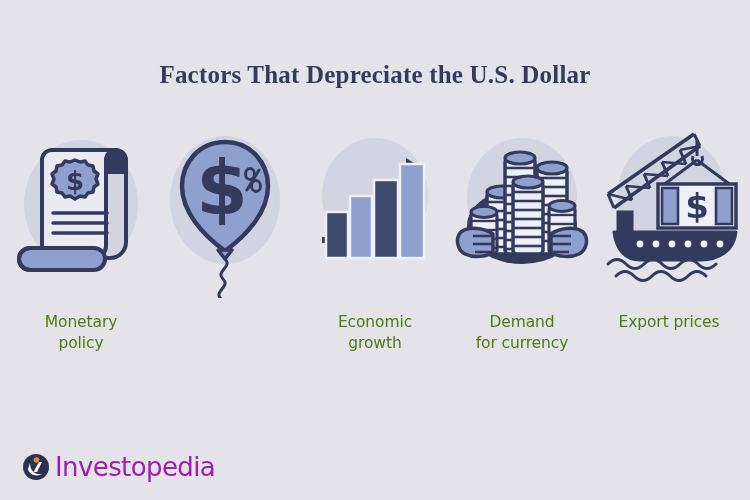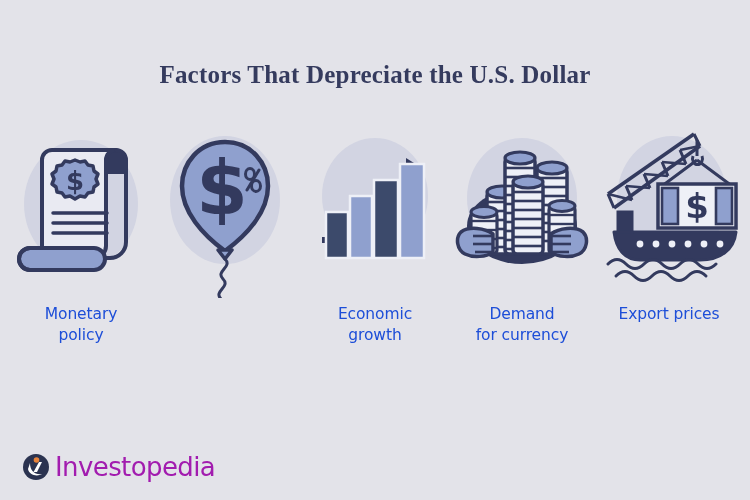--- a/index.html
+++ b/index.html
@@ -56,26 +56,26 @@
     height: 178px;
     position: relative;
     display: flex;
     align-items: center;
     justify-content: center;
   }
   .icon-wrap svg {
     display: block;
   }
   .factor-label {
-    margin-top: 6px;
+    margin-top: 14px;
     text-align: center;
     font-family: "DejaVu Sans", sans-serif;
     font-size: 15.5px;
     line-height: 1.38;
-    color: #1d4ed8;
+    color: #4d7c0f;
     letter-spacing: -0.1px;
     white-space: pre-line;
   }
   .logo {
     position: absolute;
     left: 22px;
     bottom: 18px;
     display: flex;
     flex-direction: row;
     align-items: center;

